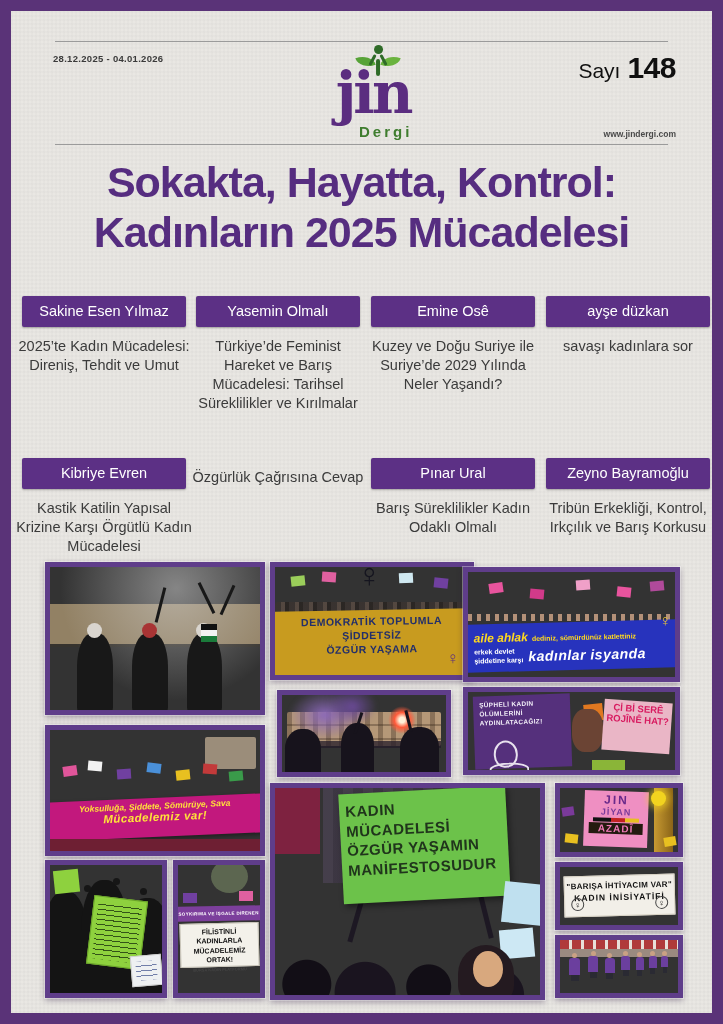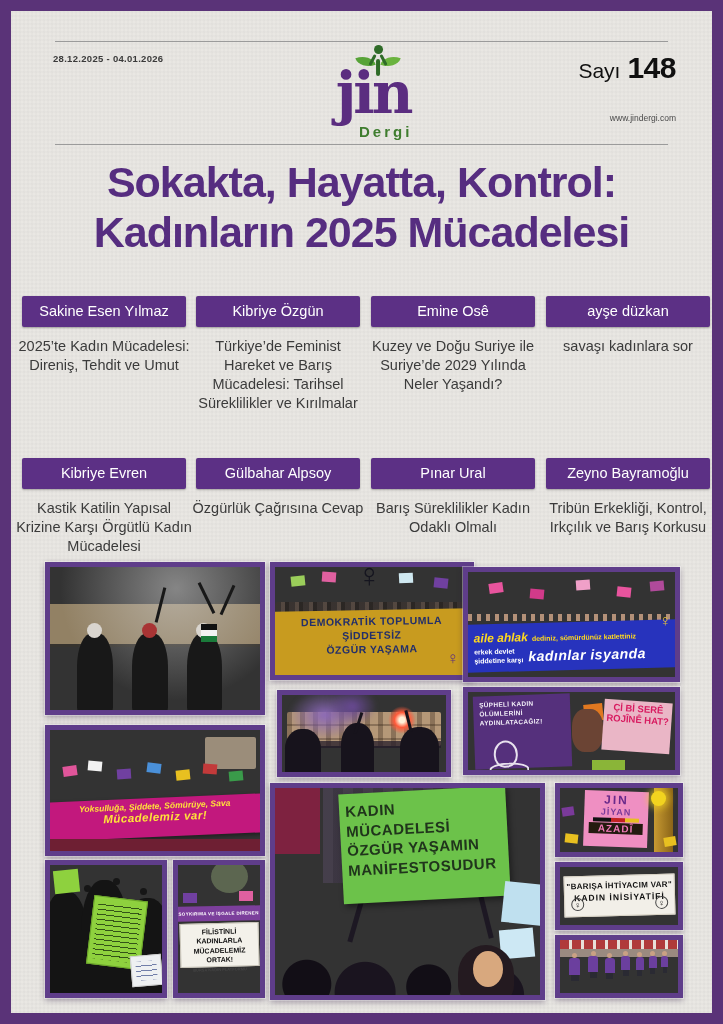--- a/index.html
+++ b/index.html
@@ -5,21 +5,21 @@
   html,body{margin:0;padding:0;background:#cfcdc9;font-family:"Liberation Sans",sans-serif;}
   .page{position:relative;width:723px;height:1024px;box-sizing:border-box;border:11px solid #5a3378;
     background:#e9e7e3;overflow:hidden;
     background-image:repeating-linear-gradient(0deg,rgba(0,0,0,.015) 0 2px,transparent 2px 4px),
                      repeating-linear-gradient(90deg,rgba(0,0,0,.015) 0 2px,transparent 2px 4px);}
   .rule{position:absolute;left:44px;right:44px;height:1px;background:#9b9b9b;}
   .rule-top{top:30px}.rule-bottom{top:133px}
   .date{position:absolute;left:42px;top:42px;font-size:9.5px;font-weight:bold;color:#3a3a3a;letter-spacing:.3px}
   .issue{position:absolute;right:36px;top:40px;display:flex;align-items:baseline;gap:7px;color:#101010}
   .issue-label{font-size:21px}.issue-num{font-size:30px;font-weight:bold;letter-spacing:-.5px}
-  .website{position:absolute;right:36px;top:102px;font-size:8.5px;font-weight:normal;color:#4a4a4a}
+  .website{position:absolute;right:36px;top:118px;font-size:8.5px;font-weight:bold;color:#4a4a4a}
   
   .logo{position:absolute;left:292px;top:36px;width:140px;height:104px;text-align:center}
   .logo-word{display:block;font-family:"DejaVu Serif",serif;font-weight:bold;font-size:57px;line-height:92px;
     color:#5b2d80;letter-spacing:-3px}
   .logo-sub{position:absolute;left:56px;top:76px;font-size:15px;font-weight:bold;color:#3f7d2f;letter-spacing:3px}
   .logo-icon{position:absolute;left:50%;top:-2px;width:42px;height:36px;transform:translateX(-38%)}
   .logo-icon i{position:absolute;display:block}
   .leafL{left:0;top:10px;width:17px;height:13px;background:#57a337;border-radius:0 100% 0 100%;transform:rotate(-20deg)}
   .leafR{right:0;top:10px;width:17px;height:13px;background:#6ab33e;border-radius:100% 0 100% 0;transform:rotate(20deg)}
   .phead{left:50%;top:0;width:9px;height:9px;margin-left:-4px;background:#2f6b28;border-radius:50%}
@@ -230,38 +230,37 @@
   <h1 class="title">
     <span>Sokakta, Hayatta, Kontrol:</span>
     <span>Kadınların 2025 Mücadelesi</span>
   </h1>
 
   <div class="article r1 c1">
     <div class="author-box">Sakine Esen Yılmaz</div>
     <div class="article-title">2025’te Kadın Mücadelesi: Direniş, Tehdit ve Umut</div>
   </div>
   <div class="article r1 c2">
-    <div class="author-box">Kibriye Özgün</div>
+    <div class="author-box">Yasemin Olmalı</div>
     <div class="article-title">Türkiye’de Feminist Hareket ve Barış Mücadelesi: Tarihsel Süreklilikler ve Kırılmalar</div>
   </div>
   <div class="article r1 c3">
     <div class="author-box">Emine Osê</div>
     <div class="article-title">Kuzey ve Doğu Suriye ile Suriye’de 2029 Yılında Neler Yaşandı?</div>
   </div>
   <div class="article r1 c4">
     <div class="author-box">ayşe düzkan</div>
     <div class="article-title">savaşı kadınlara sor</div>
   </div>
 
   <div class="article r2 c1">
     <div class="author-box">Kibriye Evren</div>
     <div class="article-title">Kastik Katilin Yapısal Krizine Karşı Örgütlü Kadın Mücadelesi</div>
   </div>
   <div class="article r2 c2">
-    <div class="author-box">Gülbahar Alpsoy</div>
     <div class="article-title">Özgürlük Çağrısına Cevap</div>
   </div>
   <div class="article r2 c3">
     <div class="author-box">Pınar Ural</div>
     <div class="article-title">Barış Süreklilikler Kadın Odaklı Olmalı</div>
   </div>
   <div class="article r2 c4">
     <div class="author-box">Zeyno Bayramoğlu</div>
     <div class="article-title">Tribün Erkekliği, Kontrol, Irkçılık ve Barış Korkusu</div>
   </div>

